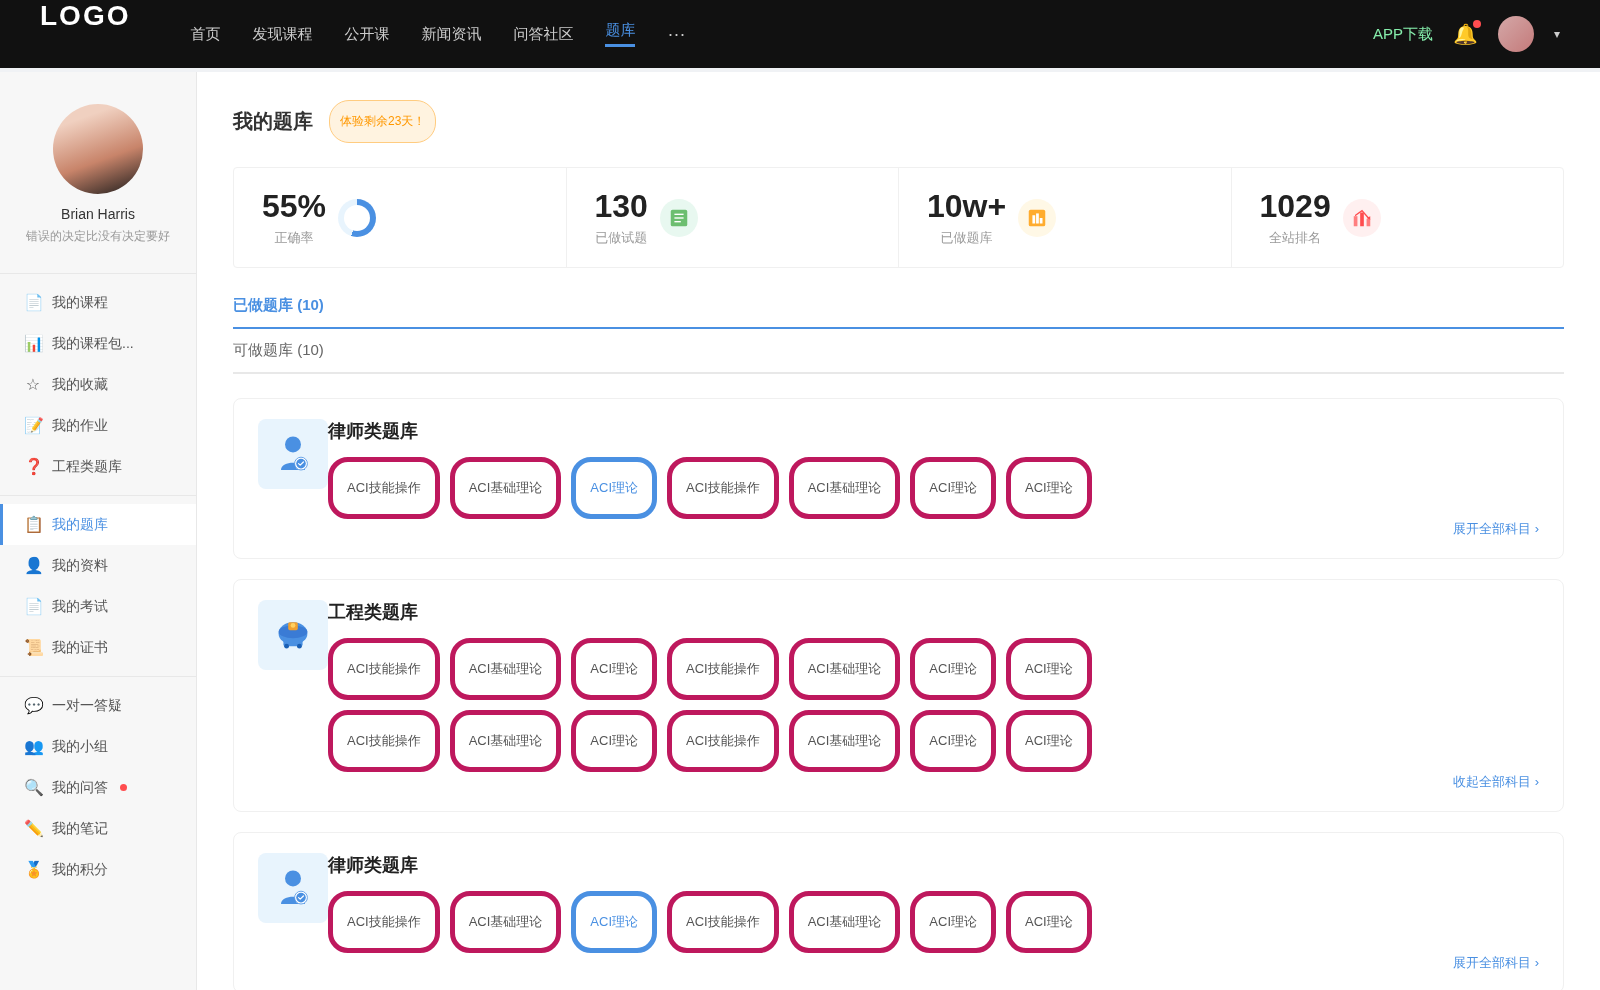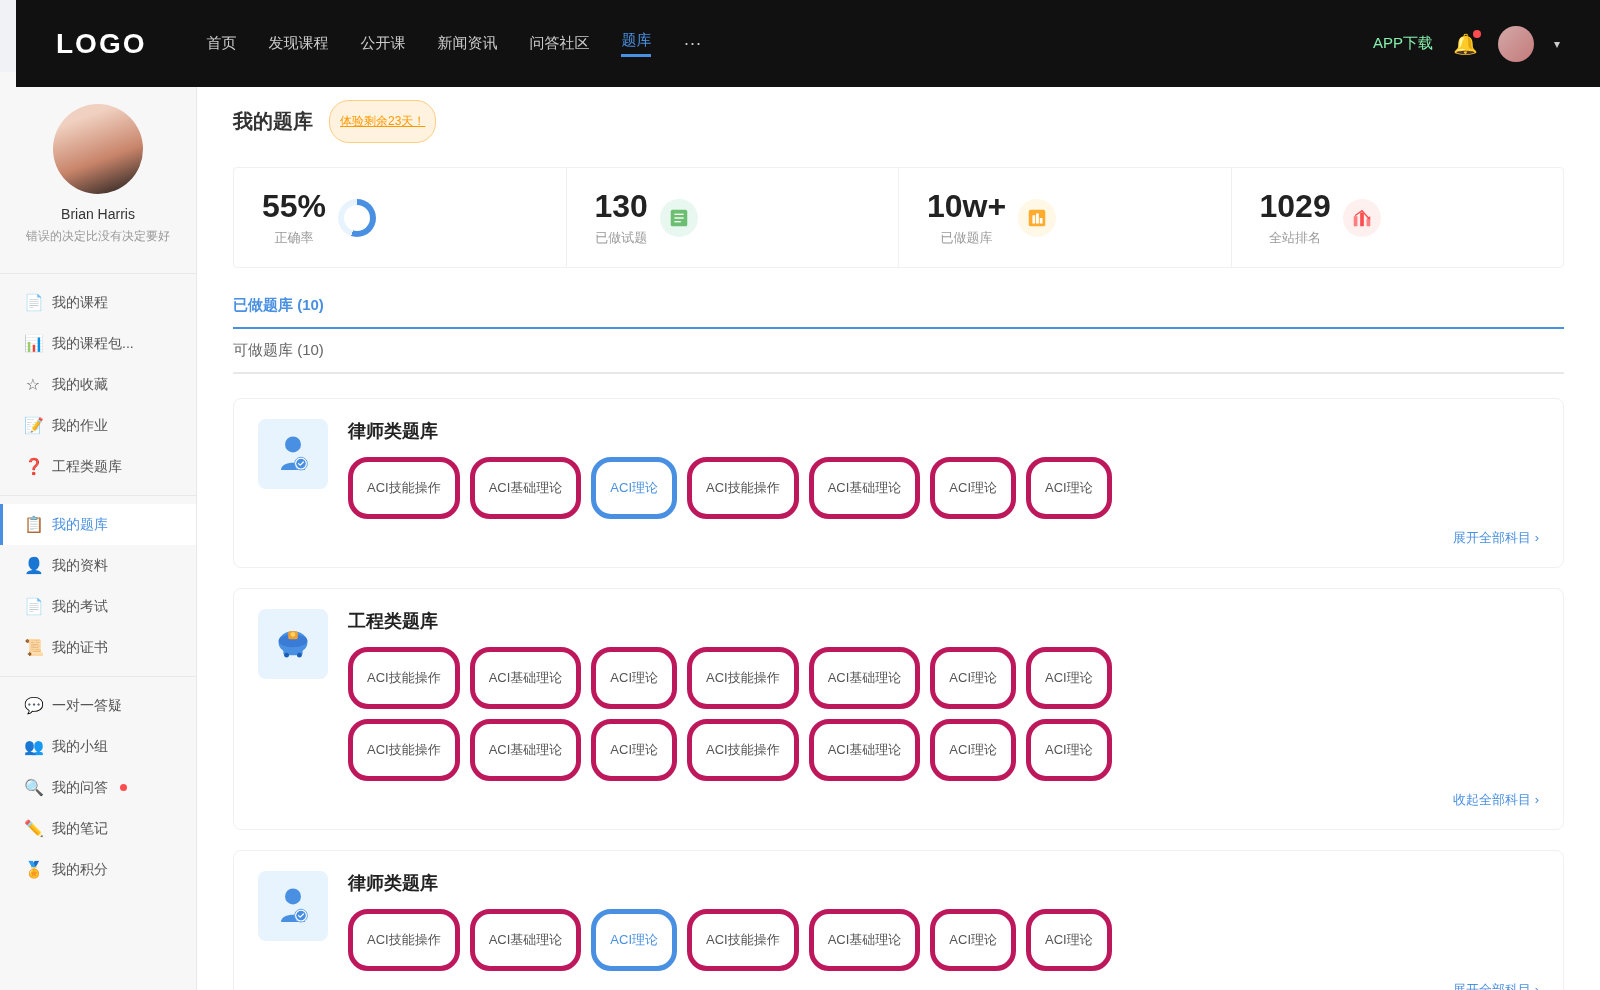--- a/index.html
+++ b/index.html
@@ -1,21 +1,21 @@
 <!DOCTYPE html>
 <html><head>
   <meta charset="utf-8">
   <style>
     * { box-sizing: border-box; margin: 0; padding: 0; }
     body { font-family: -apple-system, BlinkMacSystemFont, "PingFang SC", "Microsoft YaHei", sans-serif; background: #f0f2f5; min-height: 990px; }
 
     
     .navbar {
-      background: #111; height: 87px; display: flex; align-items: center;
-      padding: 0 40px; position: fixed; top: 0; left: 16px; right: 0; z-index: 100;
+      background: #111; height: 68px; display: flex; 
+      padding: 0 40px; position: fixed; top: 0; left: 0; right: 0; z-index: 100;
     }
     .nav-logo { color: #fff; font-size: 28px; font-weight: bold; letter-spacing: 2px; margin-right: 60px; }
     .nav-links { display: flex; align-items: center; gap: 32px; flex: 1; }
     .nav-link { color: #ccc; font-size: 15px; cursor: pointer; text-decoration: none; }
     .nav-link.active { color: #4a90e2; border-bottom: 3px solid #4a90e2; padding-bottom: 4px; }
     .nav-more { color: #ccc; font-size: 18px; cursor: pointer; }
     .nav-right { display: flex; align-items: center; gap: 20px; }
     .nav-app { color: #86efac; font-size: 15px; cursor: pointer; }
     .nav-bell { position: relative; cursor: pointer; }
     .nav-bell-icon { font-size: 20px; color: #ccc; }
@@ -60,21 +60,21 @@
     .sidebar-dot { width: 7px; height: 7px; background: #ff4d4f; border-radius: 50%; margin-left: 2px; }
 
     
     .main { flex: 1; padding: 28px 36px; background: #fff; min-height: 100%; }
 
     
     .page-header { display: flex; align-items: center; gap: 16px; margin-bottom: 24px; }
     .page-title { font-size: 20px; font-weight: 600; color: #333; }
     .trial-badge {
       background: #fff3e0; border: 1px solid #ffcc80; color: #ff9800;
-      font-size: 12px; padding: 12px 10px; border-radius: 20px; text-decoration: underline;
+      font-size: 12px; padding: 12px 10px; border-radius: 20px;
     }
 
     
     .stats-row {
       display: flex; gap: 0; border: 1px solid #f0f0f0; border-radius: 4px;
       margin-bottom: 28px; background: #fff;
     }
     .stat-item {
       flex: 1; display: flex; align-items: center; gap: 12px;
       padding: 20px 28px; border-right: 1px solid #f0f0f0;
@@ -102,35 +102,35 @@
     .tab.active::after {
       content: ''; position: absolute; bottom: -2px; left: 0; right: 0;
       height: 2px; background: #4a90e2;
     }
 
     
     .category-card {
       border: 1px solid #f0f0f0; border-radius: 8px; margin-bottom: 20px;
       padding: 20px 24px;
     }
-    .category-header { display: flex; align-items: flex-start; gap: 20px; }
+    .category-header { display: flex; align-items: flex-start; }
     .category-icon-wrap {
       width: 70px; height: 70px; background: #e8f4fd; border-radius: 8px;
       display: flex; align-items: center; justify-content: center; flex-shrink: 0;
     }
     .category-icon-svg { width: 48px; height: 48px; }
     .category-content { flex: 1; }
     .category-title { font-size: 18px; font-weight: 600; color: #222; margin-bottom: 14px; }
     .tags-row { display: flex; flex-wrap: wrap; gap: 10px; align-items: center; }
     .tag {
       padding: 17px 14px; border: 5px solid #be185d; border-radius: 20px;
       font-size: 13px; color: #555; cursor: pointer; white-space: nowrap;
     }
     .tag.active { border-color: #4a90e2; color: #4a90e2; }
-    .category-footer { display: flex; justify-content: flex-end; margin-top: 10px; align-items: center; }
+    .category-footer { display: flex; justify-content: flex-end; margin-top: 1px; align-items: center; }
     .expand-btn { font-size: 13px; color: #4a90e2; cursor: pointer; }
 
     
     .pie-chart {
       width: 38px; height: 38px; border-radius: 50%;
       background: conic-gradient(#4a90e2 0% 55%, #e8f4fd 55% 100%);
       display: flex; align-items: center; justify-content: center;
     }
     .pie-inner {
       width: 26px; height: 26px; border-radius: 50%; background: #fff;

